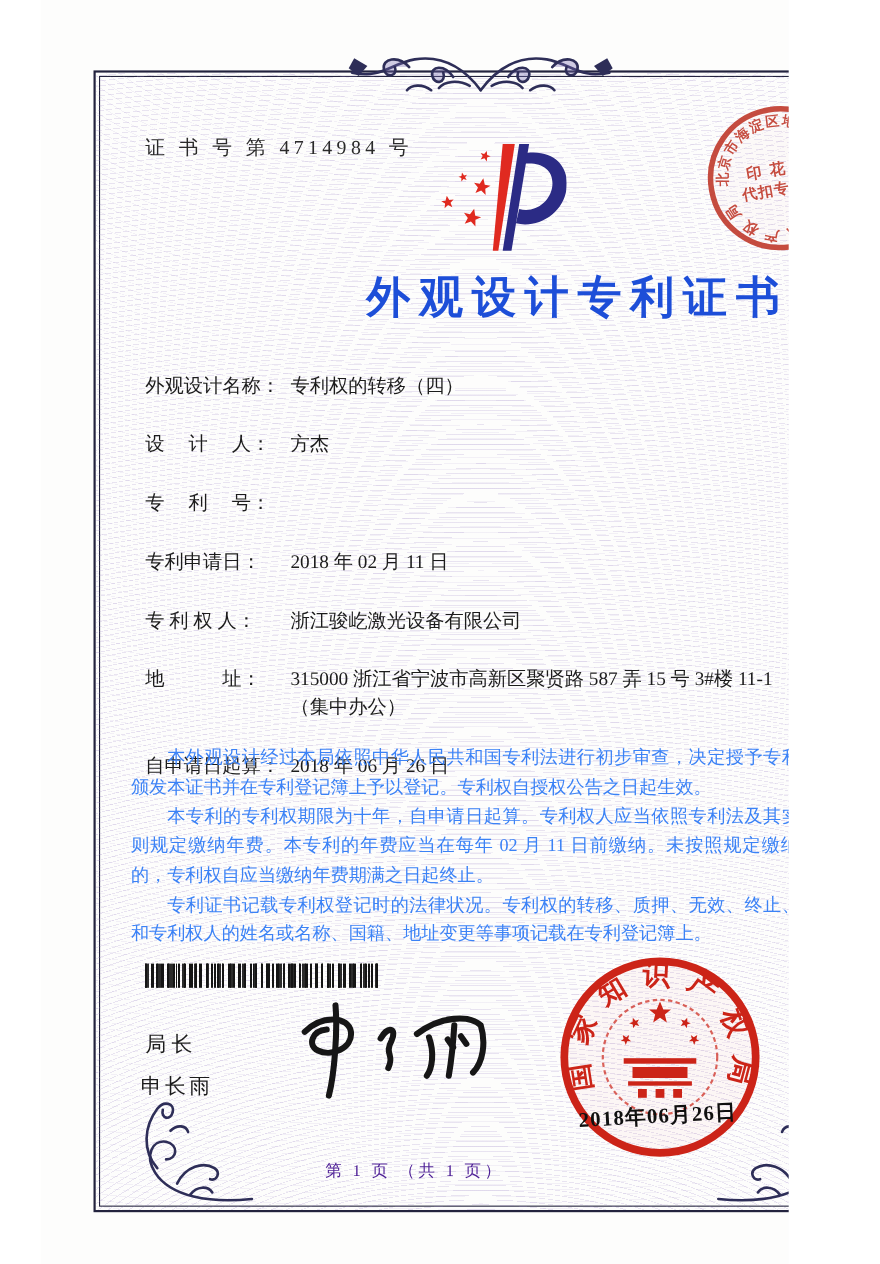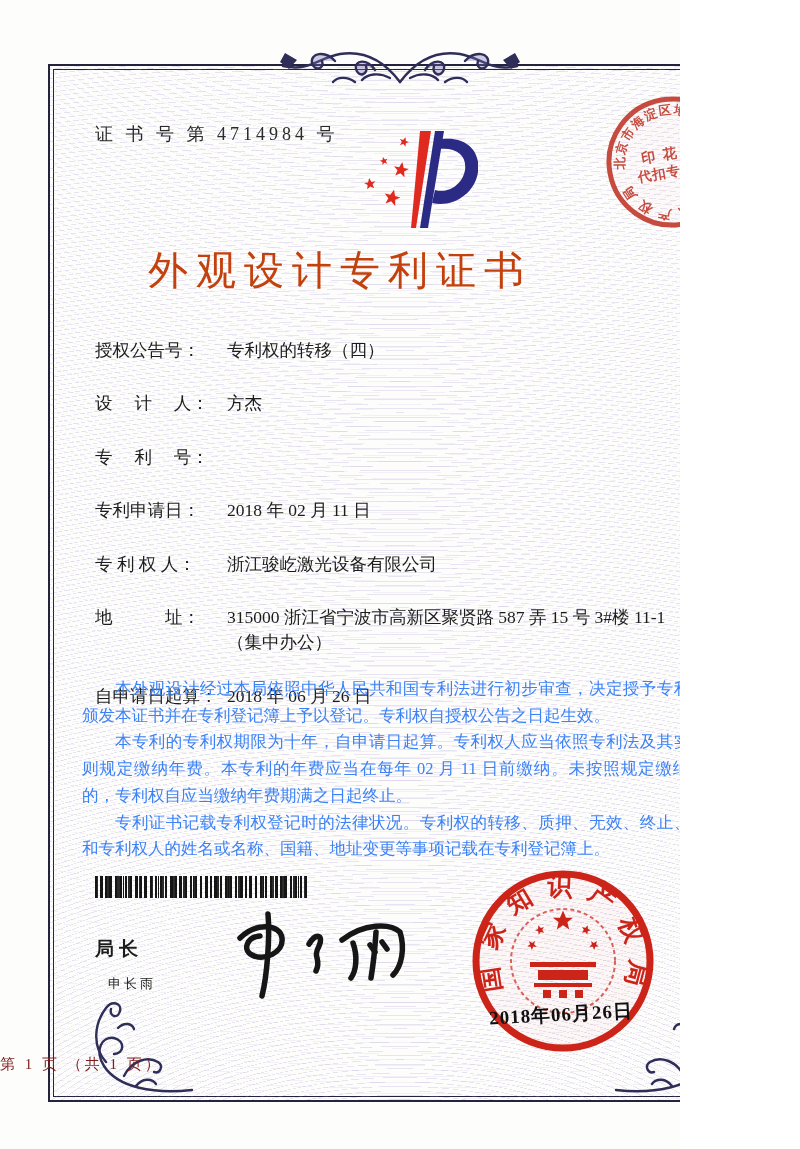--- a/index.html
+++ b/index.html
@@ -1,20 +1,21 @@
 <!DOCTYPE html>
 <html><head>
 <meta charset="utf-8">
 <style>
   html,body{margin:0;padding:0;background:#ffffff;}
   .page{
     position:relative;width:680px;height:1149px;overflow:hidden;
     background:#fdfdfc;
     font-family:"Liberation Serif","DejaVu Serif",serif;
     color:#1c1c1c;
+    margin-left:37px;
   }
   .frame{
     position:absolute;left:48px;top:64px;width:700px;height:1034px;
     border:2px solid #23233e;
   }
   .frame-inner{
     position:absolute;inset:3px;border:1px solid #23233e;
   }
   .watermark{
     position:absolute;inset:0;
@@ -23,53 +24,53 @@
       repeating-radial-gradient(ellipse 140% 60% at 50% -18%, rgba(150,125,195,0.10) 0 1px, transparent 1px 9px);
   }
   .cert-no{
     position:absolute;left:95px;top:122px;
     font-size:18px;letter-spacing:4px;color:#2a2a2a;
   }
   .logo{position:absolute;left:328px;top:126px;}
   .tax-stamp{position:absolute;left:602px;top:92px;transform:rotate(-10deg);opacity:.9;}
   .title{
     position:absolute;left:0;top:243px;width:100%;
-    text-align:center;font-size:40px;font-weight:normal;letter-spacing:8px;color:#c2410c;
+    text-align:right;font-size:40px;font-weight:bold;letter-spacing:8px;color:#1d4ed8;
   }
   .fields{position:absolute;left:95px;top:338px;width:575px;font-size:17.5px;}
   .field-row{display:flex;margin-bottom:28px;line-height:1.45;}
   .field-label{flex:0 0 132px;white-space:nowrap;}
   .field-value{flex:1;max-width:443px;}
   .field-row.last{display:flex;}
   .field-row.last .left-pair{flex:0 0 360px;display:flex;}
   .field-row.last .right-pair{flex:1;display:flex;}
   .paragraphs{
     position:absolute;left:82px;top:676px;width:642px;
     font-size:16.5px;line-height:1.62;text-align:justify;color:#3b82f6;
   }
   .paragraphs p{margin:0;text-indent:2em;}
   .barcode{
     position:absolute;left:95px;top:876px;width:212px;height:22px;
     background:
       repeating-linear-gradient(90deg,#151515 0 2px,transparent 2px 5px),
       repeating-linear-gradient(90deg,#151515 0 1px,transparent 1px 7px),
       repeating-linear-gradient(90deg,rgba(21,21,21,.9) 0 3px,transparent 3px 11px);
   }
-  .signer-title{position:absolute;left:95px;top:936px;font-size:19px;letter-spacing:5px;font-weight:bold;}
-  .signer-name{position:absolute;left:108px;top:975px;font-size:13px;letter-spacing:3px;}
+  .signer-title{position:absolute;left:95px;top:936px;font-size:19px;letter-spacing:5px;}
+  .signer-name{position:absolute;left:91px;top:975px;font-size:19px;letter-spacing:3px;}
   .signature{position:absolute;left:212px;top:908px;}
   .seal{position:absolute;left:468px;top:866px;}
   .seal-date{
     position:absolute;left:489px;top:1001px;width:170px;
     font-size:19px;font-weight:bold;letter-spacing:1px;color:#101010;
     transform:rotate(-3deg);white-space:nowrap;
   }
   .footer{
     position:absolute;left:0;top:1055px;width:100%;
-    text-align:left;font-size:15px;letter-spacing:3px;color:#7f1d1d;
+    text-align:center;font-size:15px;letter-spacing:3px;color:#4c1d95;
   }
   .ornament{position:absolute;}
   .orn-top{left:275px;top:20px;}
   .orn-bl{left:84px;top:998px;}
   .orn-br{left:612px;top:998px;transform:scaleX(-1);}
   svg text{font-family:"Liberation Serif","DejaVu Serif",serif;}
 </style>
 </head>
 <body>
 
@@ -152,21 +153,21 @@
       <textPath href="#taxCircle" startOffset="158">国家知识产权局</textPath>
     </text>
     <text x="70" y="66" text-anchor="middle" font-size="14" font-weight="bold" fill="#c0392b" letter-spacing="2">印 花 税</text>
     <text x="70" y="84" text-anchor="middle" font-size="13.5" font-weight="bold" fill="#c0392b" letter-spacing="1">代扣专用章</text>
   </svg>
 
   <div class="title">外观设计专利证书</div>
 
   <div class="fields">
     <div class="field-row">
-      <span class="field-label">授权公告号：</span>
+      <span class="field-label">外观设计名称：</span>
       <span class="field-value">专利权的转移（四）</span>
     </div>
     <div class="field-row">
       <span class="field-label">设　 计　 人：</span>
       <span class="field-value">方杰</span>
     </div>
     <div class="field-row">
       <span class="field-label">专　 利　 号：</span>
     </div>
     <div class="field-row">

